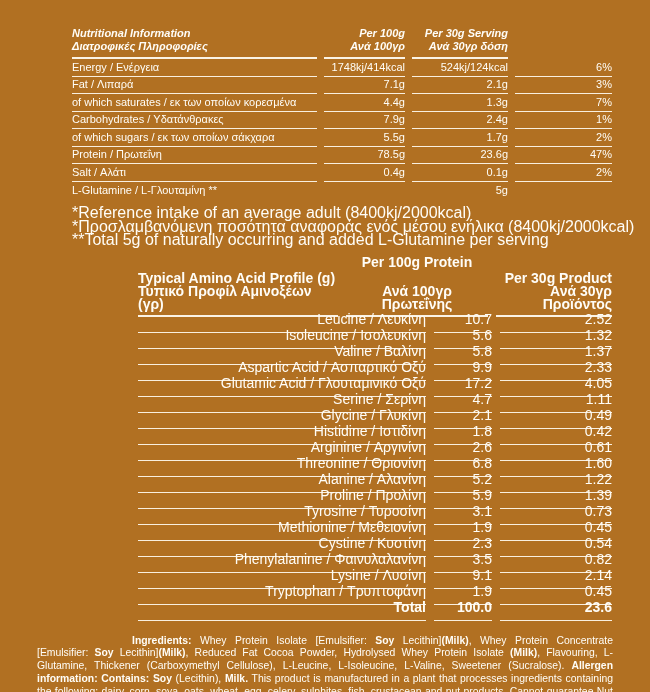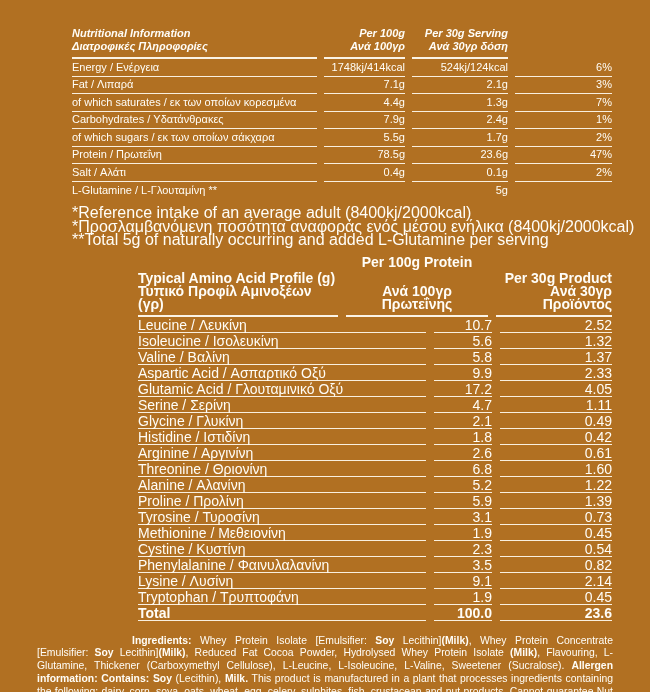--- a/index.html
+++ b/index.html
@@ -38,21 +38,21 @@
   .arow { gap: 8px; }
   .ahead { font-weight: 700; line-height: 13px; }
   .ahead .hcell { border-bottom: 2px solid rgba(255,250,240,0.95); padding-bottom: 4px; }
   .ahc1 { width: 200px; }
   .ahc2 { width: 142px; text-align: center; gap: 16px; }
   .ahc3 { width: 116px; text-align: right; }
   .ac1 { width: 288px; }
   .ac2 { width: 58px;  text-align: right; }
   .ac3 { width: 112px; text-align: right; }
   .arow.data { height: 16px; line-height: 12.5px; }
-  .arow.data .cell { border-bottom: 1px solid rgba(255,250,240,0.92); padding-bottom: 0; }
+  .arow.data .cell { border-bottom: 1px solid rgba(255,250,240,0.92); padding-bottom: 6px; text-align: right; }
   .arow.bold-row { font-weight: 700; }
 
   
   .ingredients {
     margin: 14px 37px 0 37px;
     font-size: 10.4px;
     line-height: 12.7px;
     text-align: justify;
     text-indent: 95px;
   }

